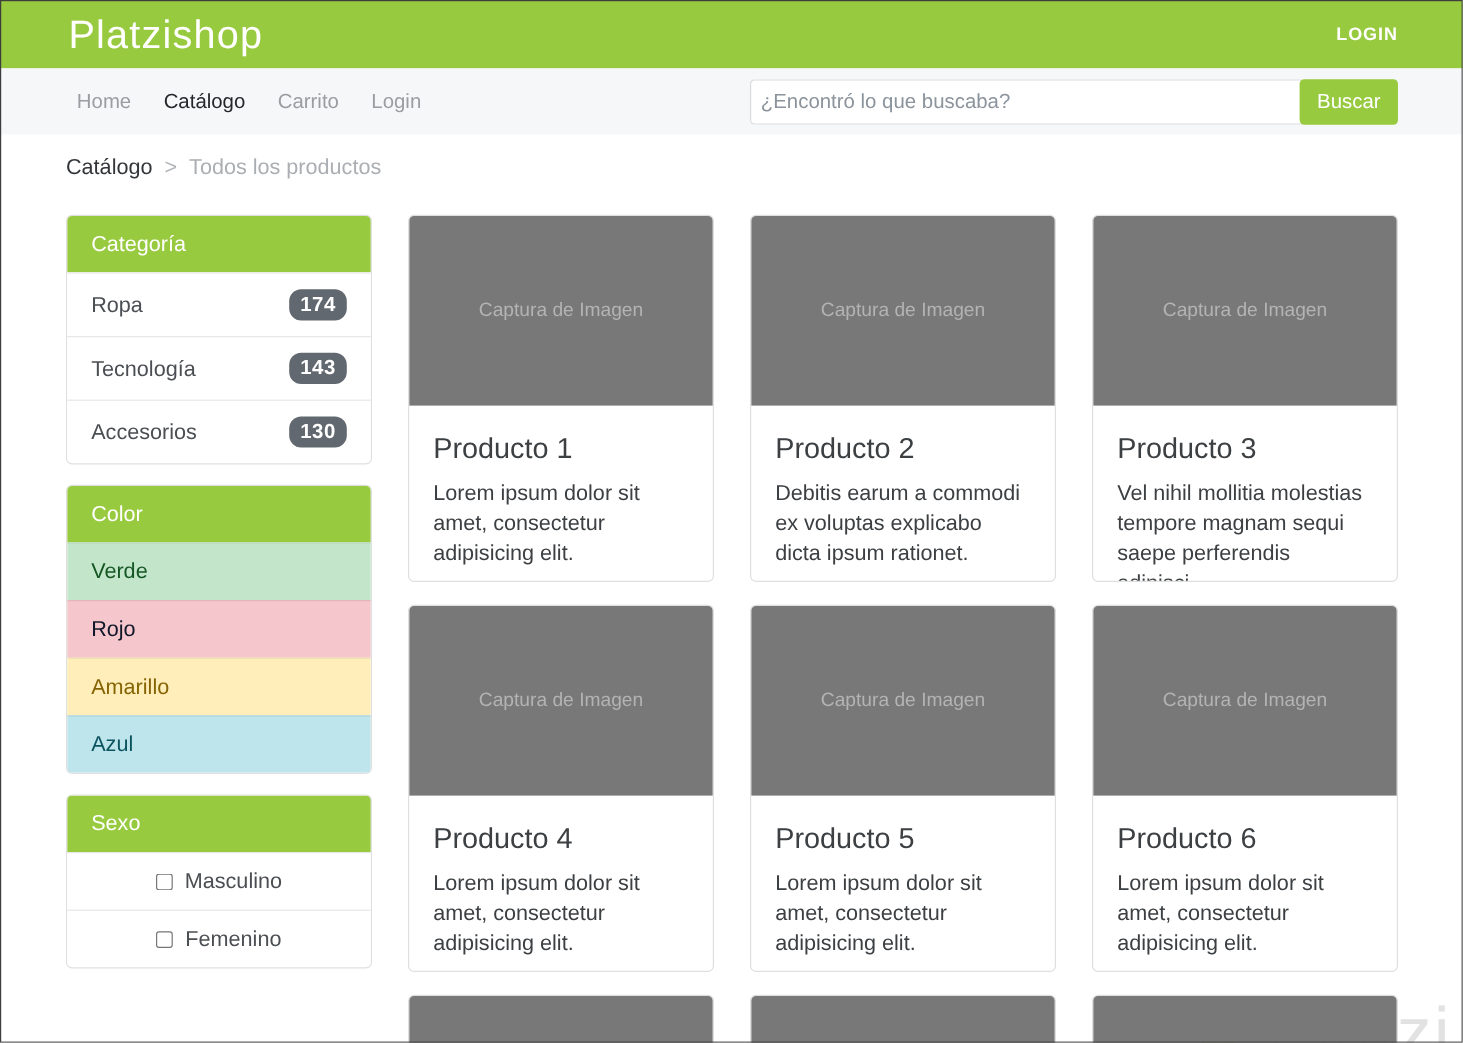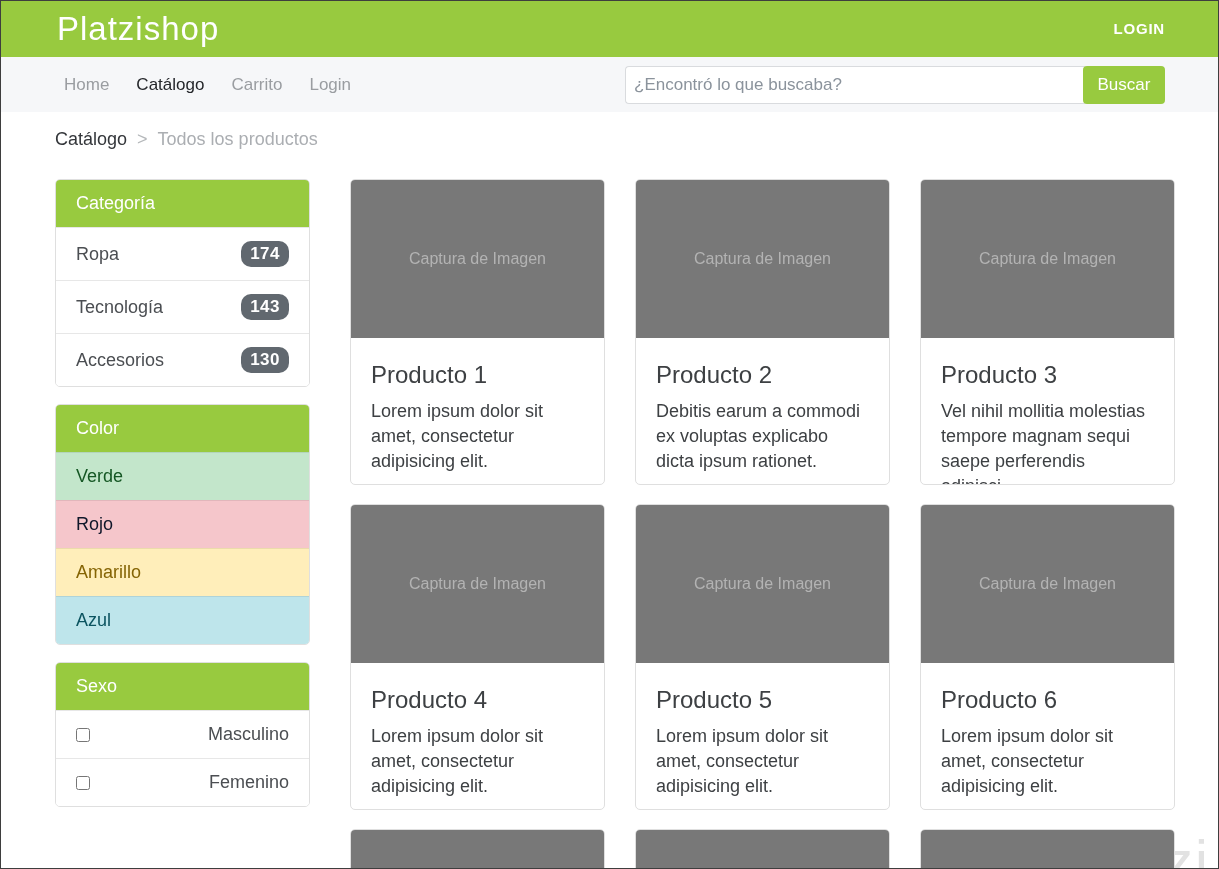--- a/index.html
+++ b/index.html
@@ -55,37 +55,37 @@
   
   .main { padding:0 54px 0 55px; position:relative; z-index:1; }
   .breadcrumb { padding:17px 0 29px; font-size:18px; display:flex; gap:10px; align-items:center; }
   .crumb-current { color:#33363a; cursor:pointer; }
   .crumb-sep { color:#b4b7ba; }
   .crumb-muted { color:#abaeb2; cursor:pointer; }
 
   .content-row { display:flex; align-items:flex-start; }
 
   
-  .sidebar { width:255px; flex-shrink:0; margin-right:40px; position:relative; z-index:1; }
+  .sidebar { width:255px; flex-shrink:0; margin-right:30px; position:relative; z-index:1; }
   .panel {
     border:1px solid #dfdfdf; border-radius:5px; overflow:hidden;
     margin-bottom:17px; background:#fff;
   }
   .panel-header { background:#98ca3f; color:#fff; font-size:18px; padding:13px 20px; }
   .panel-item {
     display:flex; align-items:center; justify-content:space-between;
     padding:13px 20px; font-size:18px; color:#4b4e52; border-top:1px solid #e7e7e7;
     cursor:pointer; background:#fff;
   }
   .badge {
     background:#61686f; color:#fff; font-size:17px; font-weight:700;
     padding:3px 9px; border-radius:10px; letter-spacing:0.5px;
   }
   .color-item { border-top:1px solid rgba(0,0,0,0.08); }
-  .check-item { justify-content:space-between; gap:10px; }
+  .check-item { justify-content:center; gap:10px; }
   .check-item input { width:14px; height:14px; cursor:pointer; }
 
   
   .grid {
     display:grid; grid-template-columns:repeat(3, 255px);
     column-gap:30px; row-gap:19px; position:relative; z-index:1;
   }
   .card {
     border:1px solid #dfdfdf; border-radius:5px; overflow:hidden; background:#fff;
     height:306px; cursor:pointer;

